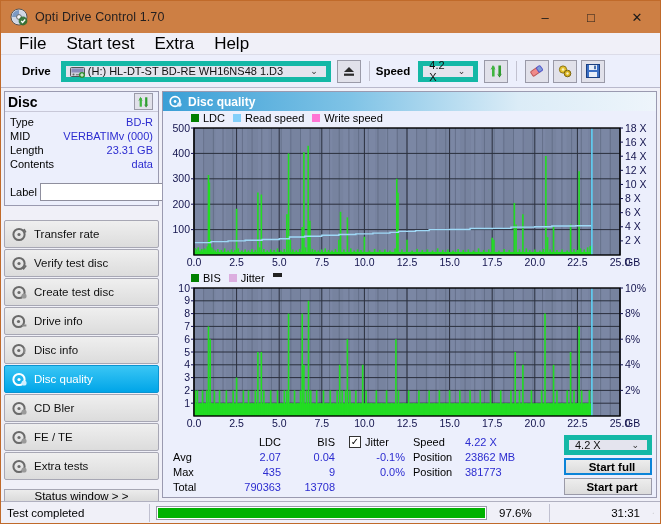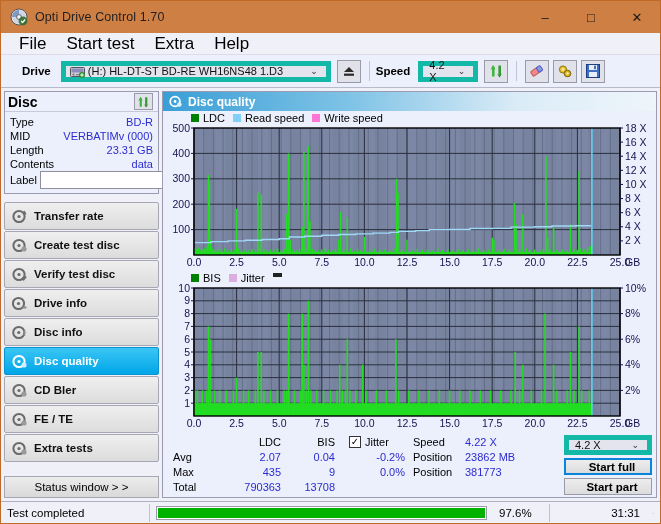--- a/index.html
+++ b/index.html
@@ -69,21 +69,21 @@
   .panel-head {
     height:20px; display:flex; align-items:center; padding:0 3px;
     background:#eceffc; border-bottom:1px solid #c8c8d8;
     font-weight:bold; font-size:14px;
   }
   .panel-head .tbtn { width:19px; height:17px; margin-left:auto; }
   .disc-rows { padding:3px 5px 4px 5px; }
   .drow { display:flex; justify-content:space-between; align-items:center; height:14px; }
   .dkey { color:#000; font-size:11px;}
   .dval { color:#2c2cd0; font-size:11px;}
-  .labelrow { display:flex; align-items:center; margin-top:0; gap:3px;}
+  .labelrow { display:flex; align-items:center; margin-top:12px; gap:3px;}
   .labelinput { flex:1; height:18px; background:#fff; border:1px solid #8f8f9e; }
   
   .navbtn {
     height:28px; display:flex; align-items:center; gap:7px;
     padding-left:7px;
     background:linear-gradient(#efefef,#dcdcdc);
     border:1px solid #a7a7b4; border-radius:2px;
     font-size:11.5px; color:#111;
     margin-bottom:1px;
   }
@@ -267,50 +267,50 @@
               <svg width="13" height="13" viewBox="0 0 14 14">
                 <circle cx="7" cy="7" r="6.2" fill="#ddd98a" stroke="#8a8a40"></circle>
                 <circle cx="7" cy="7" r="3.6" fill="#eeeaa8"></circle>
                 <circle cx="7" cy="7" r="1.5" fill="#f7f7e0" stroke="#999"></circle>
               </svg>
             </div>
           </div>
         </div>
       </div>
 
-      <div style="margin-top:6px;font-weight:bold;">
+      <div style="margin-top:12px;">
         <div class="navbtn">
           <span class="navicon">
             <svg width="15" height="15" viewBox="0 0 15 15">
                 <circle cx="7" cy="7.5" r="5.6" fill="none" stroke="#6a6a6a" stroke-width="2"></circle>
                 <circle cx="7" cy="7.5" r="1.6" fill="#6a6a6a"></circle>
                 <path d="M12 2l1.8 3.4" stroke="#6a6a6a" stroke-width="1.6"></path>
               </svg>
           </span>
           <span>Transfer rate</span>
         </div>
         <div class="navbtn">
           <span class="navicon">
             <svg width="15" height="15" viewBox="0 0 15 15">
                 <circle cx="7" cy="7.5" r="5.6" fill="none" stroke="#6a6a6a" stroke-width="2"></circle>
                 <circle cx="7" cy="7.5" r="1.6" fill="#6a6a6a"></circle>
-                <circle cx="12" cy="11" r="2.6" fill="#9a9a9a"></circle>
+                <path d="M10 11l1.6 1.8 2.6-3.4" stroke="#6a6a6a" stroke-width="1.6" fill="none"></path>
               </svg>
           </span>
-          <span>Create test disc</span>
+          <span>Verify test disc</span>
         </div>
         <div class="navbtn">
           <span class="navicon">
             <svg width="15" height="15" viewBox="0 0 15 15">
                 <circle cx="7" cy="7.5" r="5.6" fill="none" stroke="#6a6a6a" stroke-width="2"></circle>
                 <circle cx="7" cy="7.5" r="1.6" fill="#6a6a6a"></circle>
-                <path d="M10 11l1.6 1.8 2.6-3.4" stroke="#6a6a6a" stroke-width="1.6" fill="none"></path>
+                <circle cx="12" cy="11" r="2.6" fill="#9a9a9a"></circle>
               </svg>
           </span>
-          <span>Verify test disc</span>
+          <span>Create test disc</span>
         </div>
         <div class="navbtn">
           <span class="navicon">
             <svg width="15" height="15" viewBox="0 0 15 15">
                 <circle cx="6.5" cy="7.5" r="5.6" fill="none" stroke="#6a6a6a" stroke-width="2"></circle>
                 <circle cx="6.5" cy="7.5" r="1.6" fill="#6a6a6a"></circle>
                 <rect x="10" y="10.5" width="4.4" height="2" fill="#8a8a8a"></rect>
               </svg>
           </span>
           <span>Drive info</span>
@@ -924,21 +924,21 @@
           <div class="statcell num" style="justify-content:flex-end;">0.04</div>
           <div class="statcell num" style="justify-content:flex-end;">9</div>
           <div class="statcell num" style="justify-content:flex-end;">13708</div>
         </div>
 
         <div class="statcol" style="width:64px;margin-left:14px;">
           <div class="statcell" style="gap:4px;">
             <span class="chk">✓</span>
             <span>Jitter</span>
           </div>
-          <div class="statcell num" style="justify-content:flex-end;padding-right:8px;">-0.2%</div>
+          <div class="statcell num" style="justify-content:flex-end;padding-right:8px;">-0.1%</div>
           <div class="statcell num" style="justify-content:flex-end;padding-right:8px;">0.0%</div>
           <div class="statcell">&nbsp;</div>
         </div>
 
         <div class="statcol" style="width:52px;">
           <div class="statcell">Speed</div>
           <div class="statcell">Position</div>
           <div class="statcell">Position</div>
           <div class="statcell">&nbsp;</div>
         </div>

